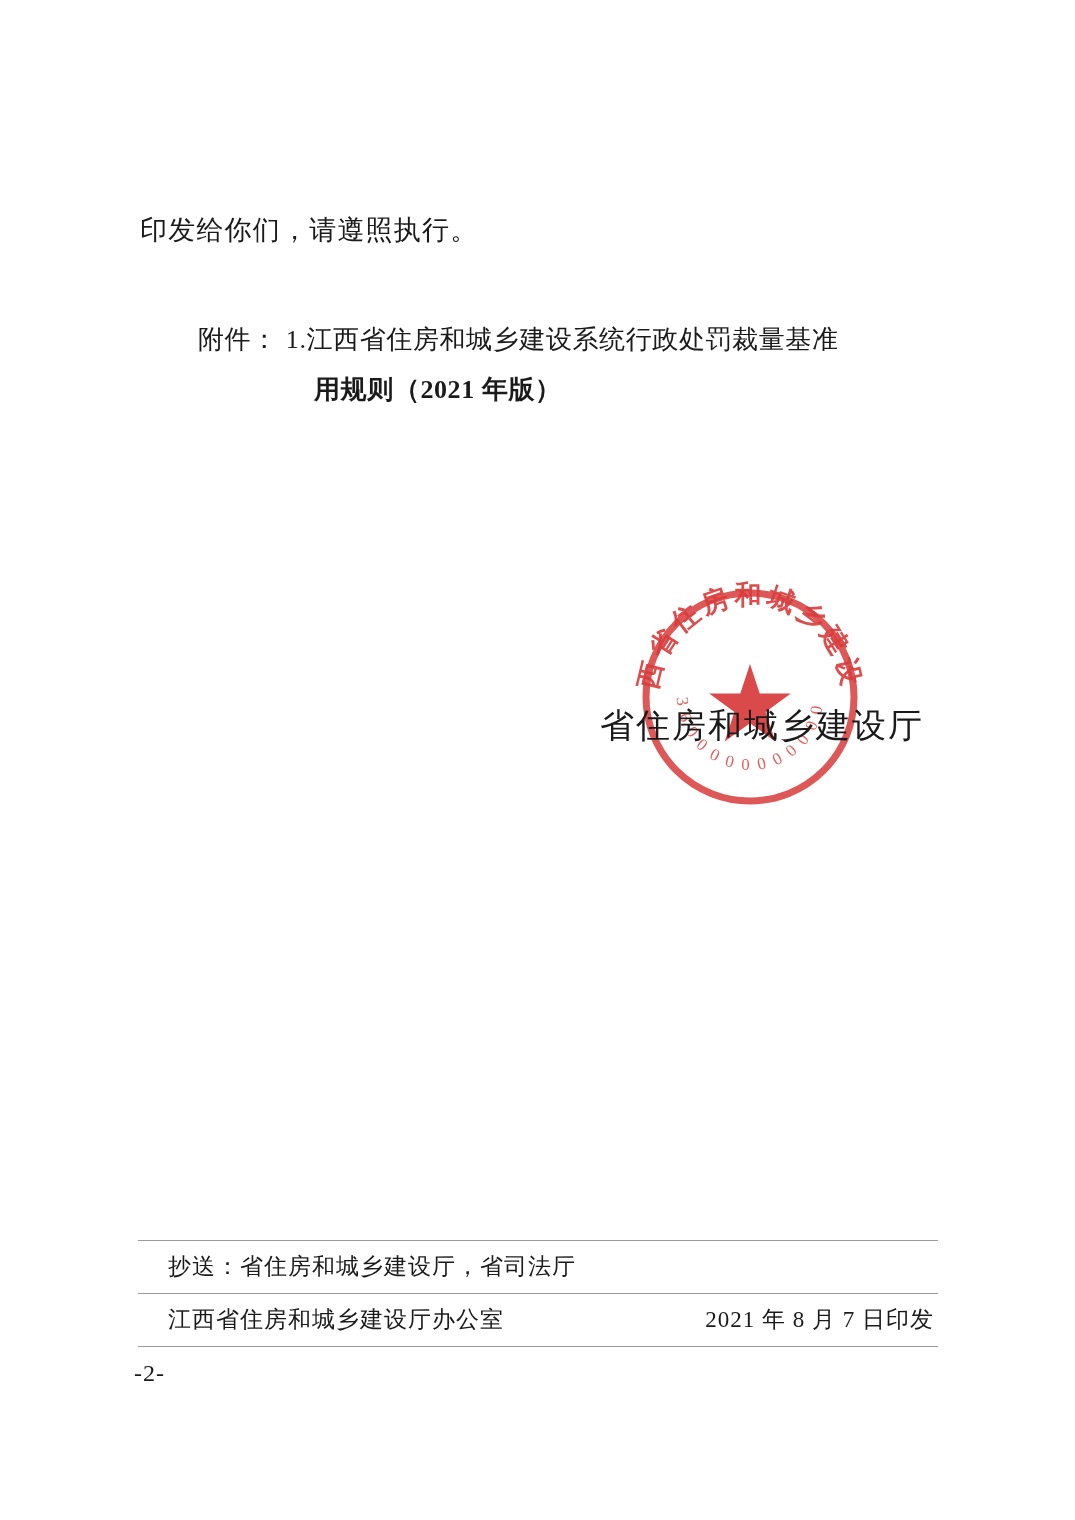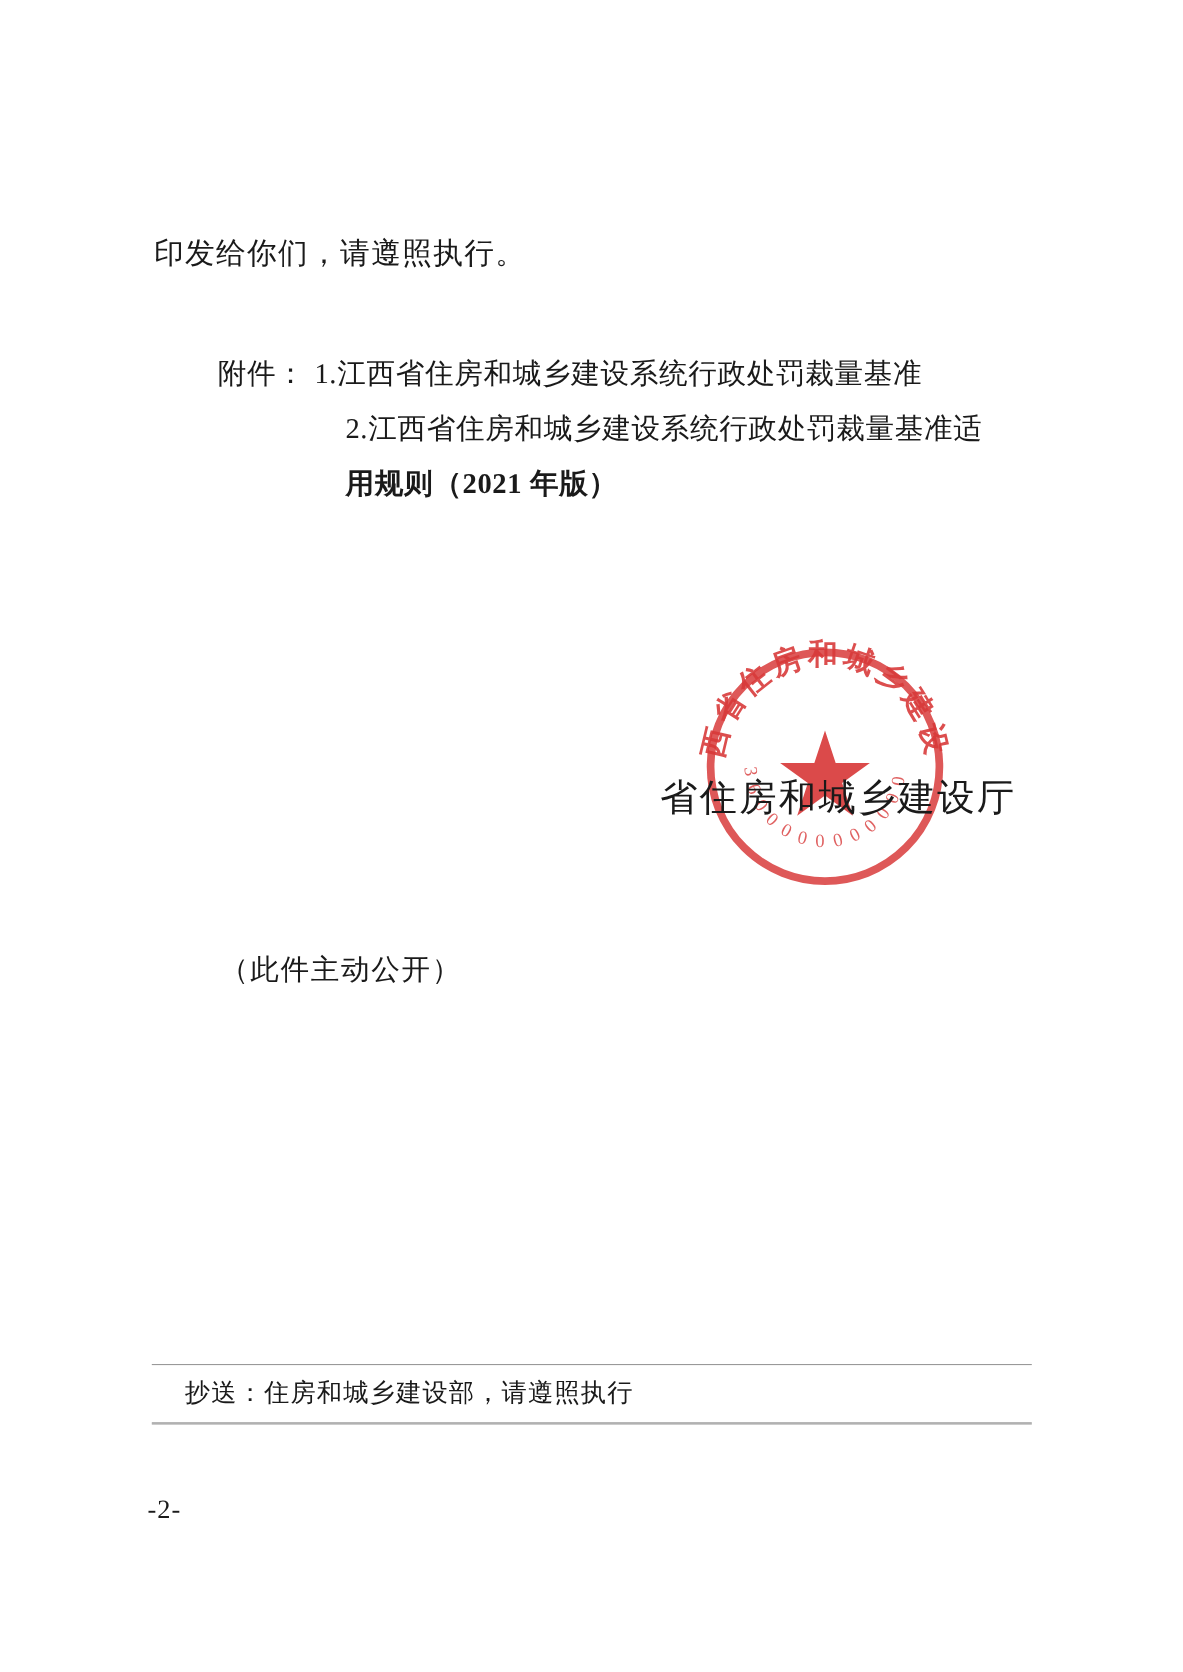--- a/index.html
+++ b/index.html
@@ -141,23 +141,20 @@
   <div class="doc-body">
 
     <div class="para">印发给你们，请遵照执行。</div>
 
     <div class="attach-block">
 
       <div class="attach-row">
         <span class="attach-label">附件：</span><span class="attach-num">1.</span><span>江西省住房和城乡建设系统行政处罚裁量基准</span>
       </div>
 
-      <div class="attach-row2">
-        <span>2.</span><span>江西省住房和城乡建设系统行政处罚裁量基准适</span>
-      </div>
       <div class="attach-cont2">用规则（2021 年版）</div>
 
     </div>
   </div>
 
   <svg class="seal" viewBox="0 0 250 250" aria-hidden="true">
     <defs>
       <path id="sealTopArc" d="M 32,125 A 93,93 0 0 1 218,125"></path>
       <path id="sealBotArc" d="M 52,125 A 73,73 0 0 0 198,125"></path>
     </defs>
@@ -168,26 +165,29 @@
     <text font-family="'Liberation Serif', serif" font-size="17" fill="#d32020" letter-spacing="9" opacity="0.8">
       <textPath href="#sealBotArc" startOffset="50%" text-anchor="middle">3600000000000</textPath>
     </text>
     <polygon points="125,92 134.7,121.6 165.8,121.6 140.6,139.9 150.3,169.5 125,151.2 99.7,169.5 109.4,139.9 84.2,121.6 115.3,121.6" fill="#d32020" opacity="0.92"></polygon>
   </svg>
 
   <div class="signature">
     <div>省住房和城乡建设厅</div>
   </div>
 
-  <div class="public-note">（此件主动公开）</div>
 
   <div class="footer">
     <div class="rule"></div>
     <div class="footer-row">
-      <span class="left"><span>抄送：</span><span>住房和城乡建设部，请遵照执行</span></span>
+      <span class="left"><span>抄送：</span><span>省住房和城乡建设厅，省司法厅</span></span>
     </div>
     <div class="rule"></div>
+    <div class="footer-row">
+      <span class="left">江西省住房和城乡建设厅办公室</span>
+      <span class="right">2021 年 8 月 7 日印发</span>
+    </div>
     <div class="rule"></div>
   </div>
 
   <div class="page-num">-2-</div>
 
 </div>
 
 </body></html>

